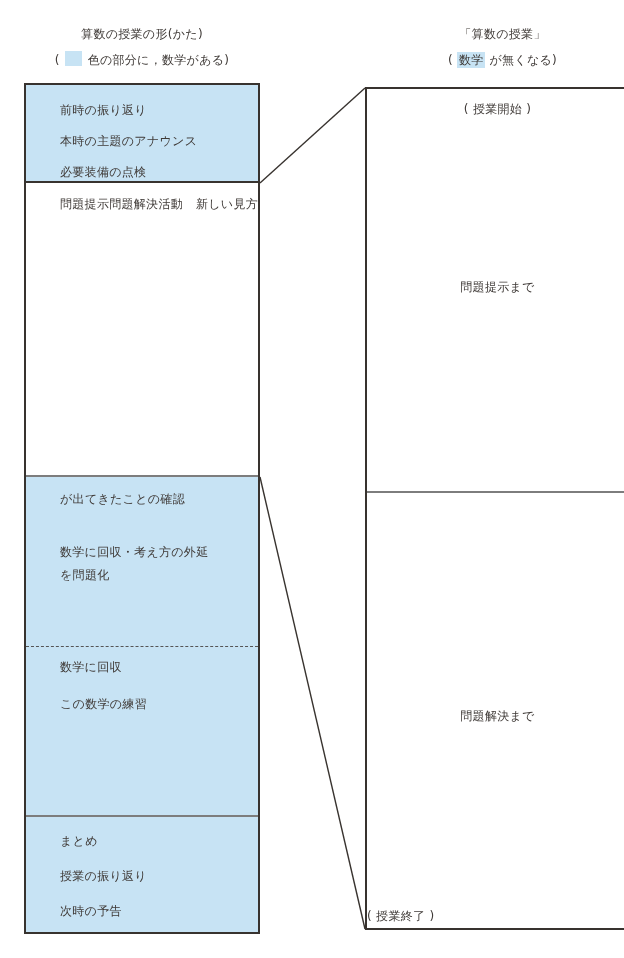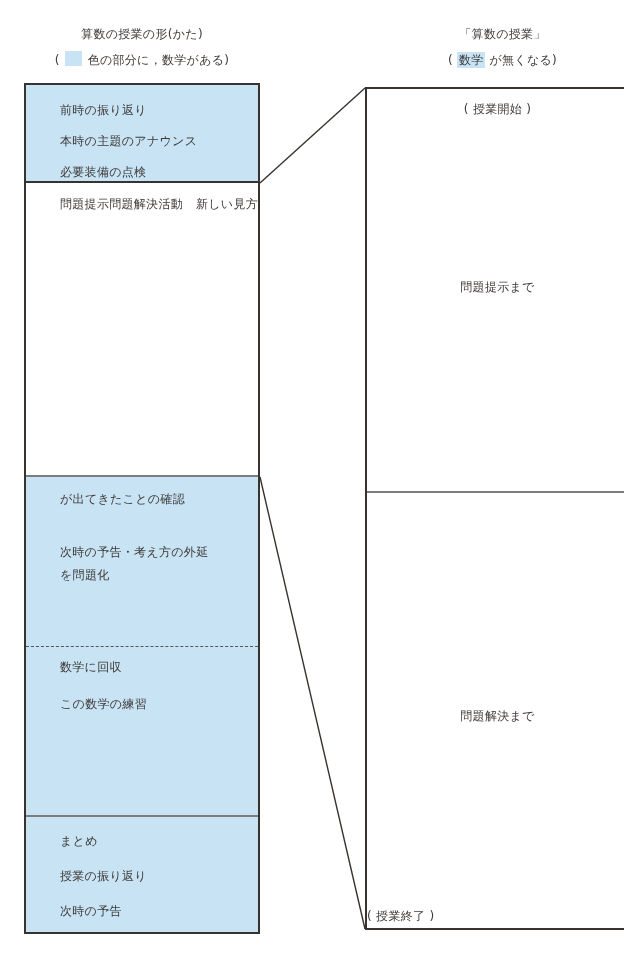--- a/index.html
+++ b/index.html
@@ -137,21 +137,21 @@
       <div class="item gap7">問題解決活動</div>
       <div class="spacer"></div>
       <div class="item bottom-item">新しい見方</div>
     </div>
 
     <div class="sec s3a blue">
       <div class="block">
         <div class="bl">が出てきたことの確認</div>
       </div>
       <div class="block block2">
-        <div class="bl">次時の予告・考え方の外延</div>
+        <div class="bl">数学に回収・考え方の外延</div>
         <div class="bl">を問題化</div>
       </div>
     </div>
 
     <div class="sec s3b blue">
       <div class="item">数学に回収</div>
       <div class="item gap6">この数学の練習</div>
     </div>
 
     <div class="sec s4 blue">

